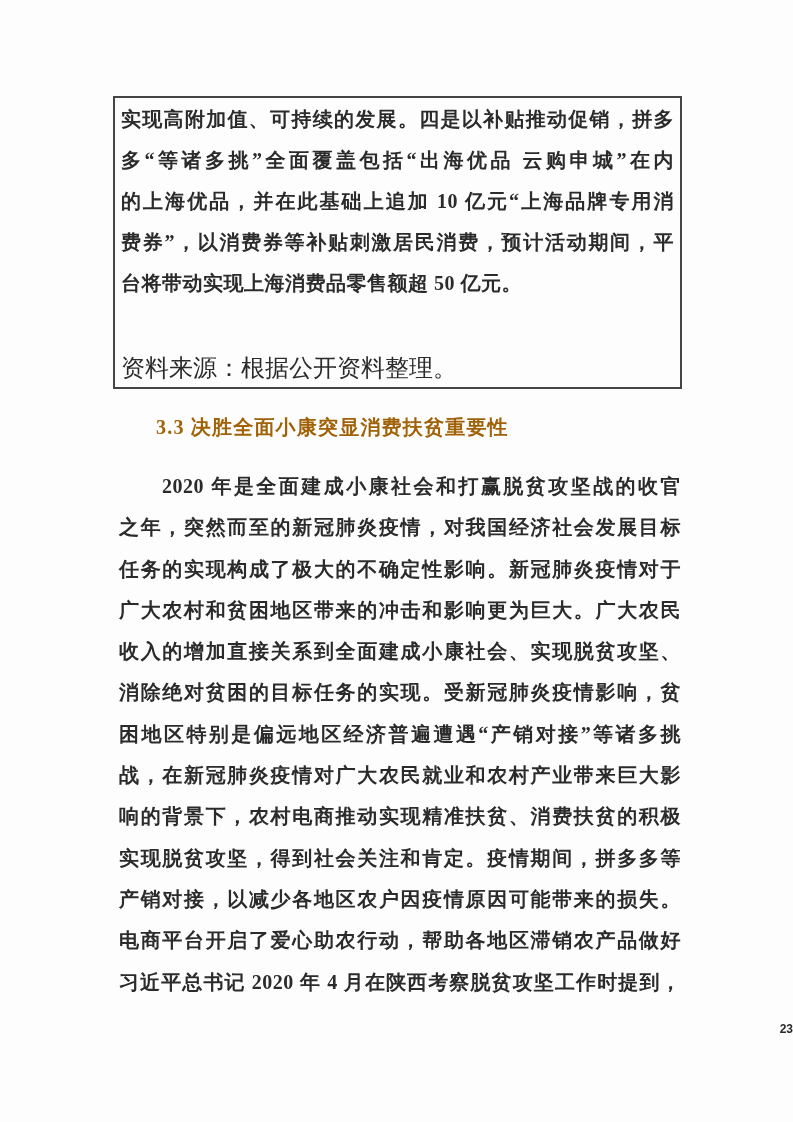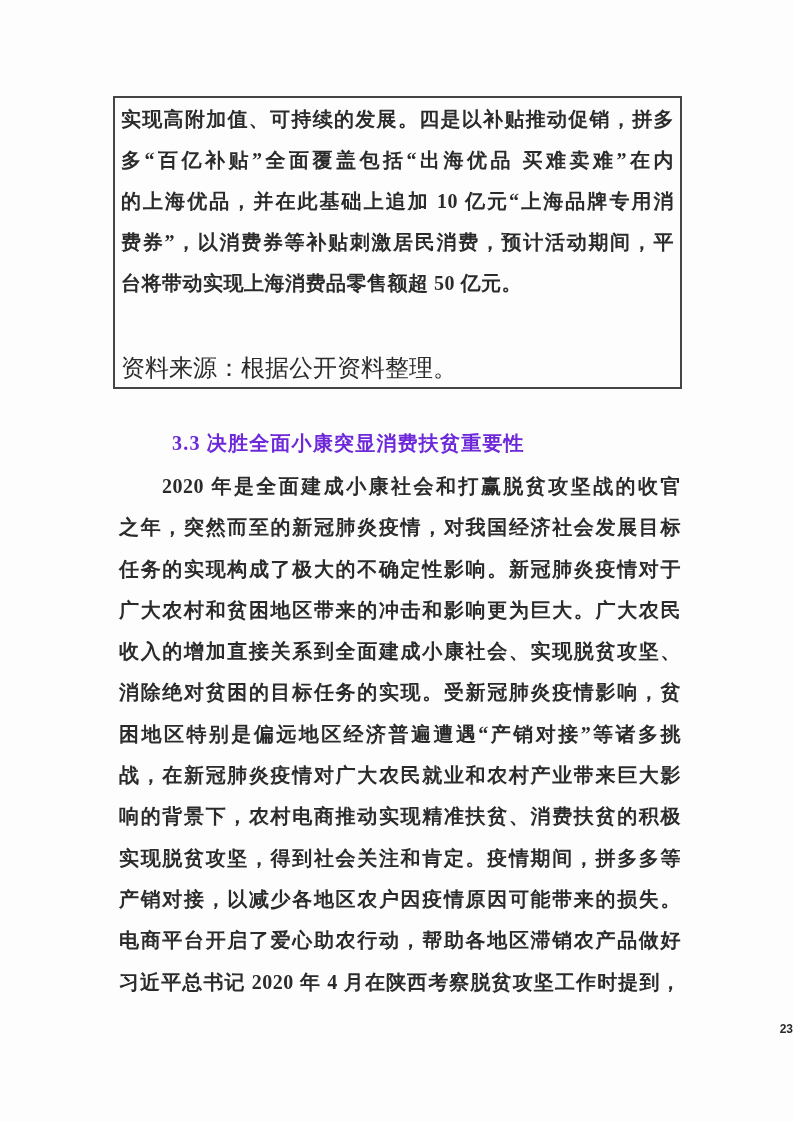--- a/index.html
+++ b/index.html
@@ -47,26 +47,26 @@
   .source-line {
     margin-top: 44px;
     font-size: 24px;
     letter-spacing: 0;
     line-height: 41px;
   }
   .heading {
     position: absolute;
     left: 156px;
     top: 412px;
-    margin: 16px;
+    margin: 0;
     font-size: 20px;
     font-weight: bold;
     letter-spacing: 1.2px;
     line-height: 30px;
-    color: #6d28d9;
+    color: #a16207;
   }
   .body-par {
     position: absolute;
     left: 119px;
     top: 466px;
     width: 562px;
   }
   .body-par .line {
     line-height: 41.3px;
   }
@@ -86,21 +86,21 @@
   }
 </style>
 </head>
 <body>
 
 <div class="page">
 
   <div class="source-box">
     <div class="box-par j">
         <div class="line">实现高附加值、可持续的发展。四是以补贴推动促销，拼多</div>
-        <div class="line">多“百亿补贴”全面覆盖包括“出海优品 买难卖难”在内</div>
+        <div class="line">多“等诸多挑”全面覆盖包括“出海优品 云购申城”在内</div>
         <div class="line">的上海优品，并在此基础上追加 10 亿元“上海品牌专用消</div>
         <div class="line">费券”，以消费券等补贴刺激居民消费，预计活动期间，平</div>
         <div class="line">台将带动实现上海消费品零售额超 50 亿元。</div>
       </div>
     <div class="line source-line">资料来源：根据公开资料整理。</div>
   </div>
 
   <h2 class="heading">3.3 决胜全面小康突显消费扶贫重要性</h2>
 
   <div class="body-par j">

